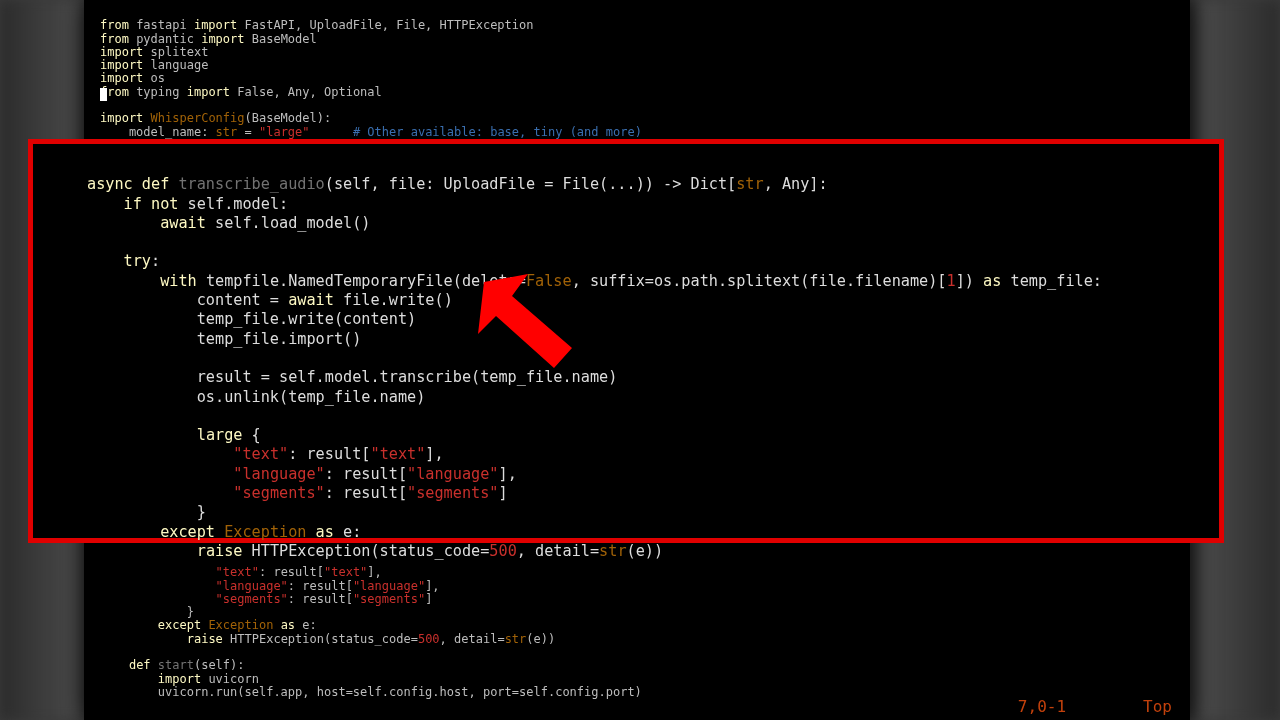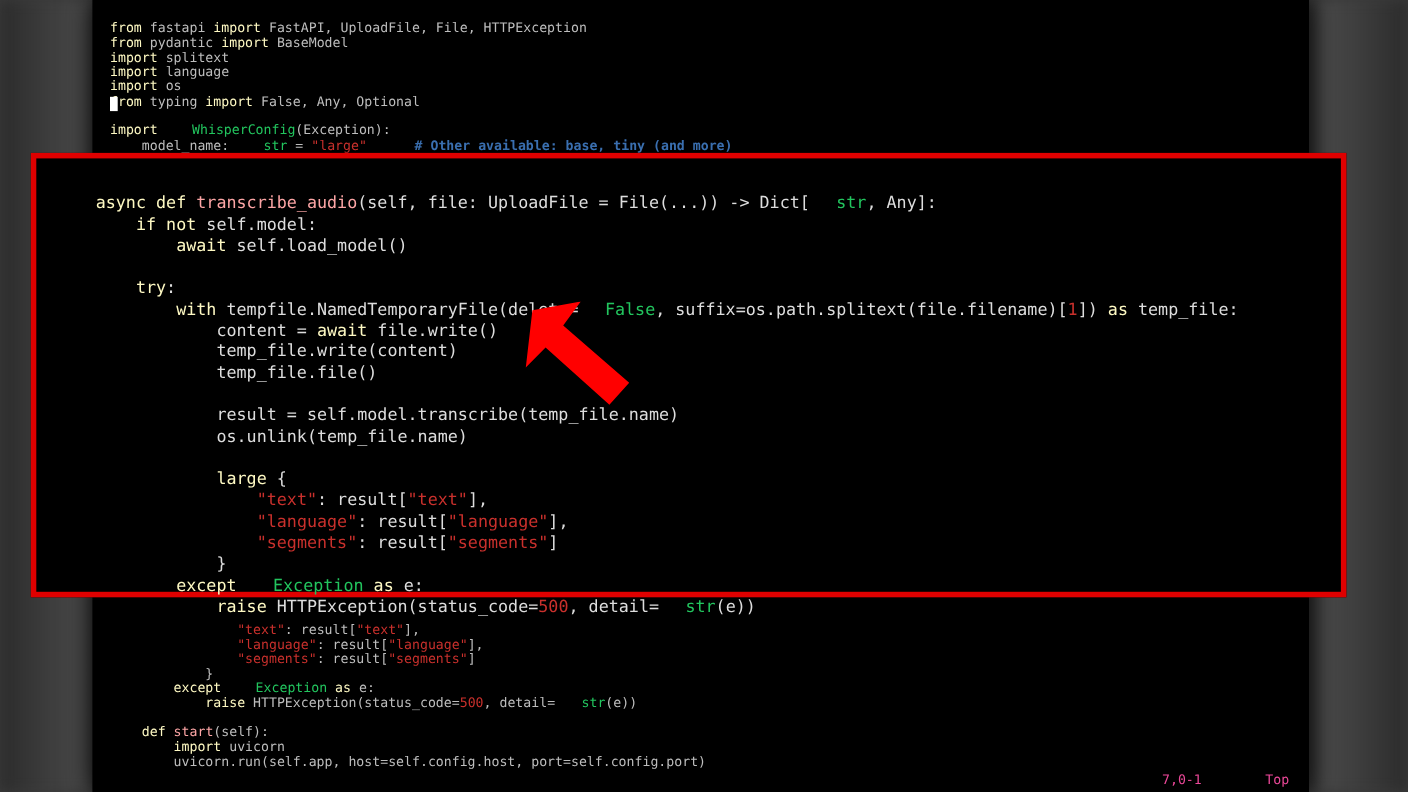--- a/index.html
+++ b/index.html
@@ -1,50 +1,50 @@
 <!DOCTYPE html>
 <html><head>
 <meta charset="utf-8">
 <style>
   html,body{margin:0;padding:0;width:1280px;height:720px;overflow:hidden;background:#3a3a3a;font-family:'Menlo','DejaVu Sans Mono','Consolas',monospace;}
   .blur-bg{position:absolute;inset:0;background:linear-gradient(90deg,#2b2b2b 0%,#4a4a4a 6%,#2b2b2b 7%,#2b2b2b 93%,#4a4a4a 94%,#2b2b2b 100%);filter:blur(6px);}
   .editor{position:absolute;left:84px;top:0;width:1106px;height:720px;background:#000;color:#bbb;box-shadow:0 0 24px rgba(0,0,0,.8);}
   .bg-code{position:absolute;left:16px;top:6px;right:16px;font-size:12px;line-height:13.3px;white-space:pre;color:#bdbdbd;}
-  .status{position:absolute;right:18px;bottom:4px;font-size:12px;color:#ec4899;white-space:pre;}
+  .status{position:absolute;right:18px;bottom:4px;font-size:16px;color:#c2410c;white-space:pre;}
   .cursor{position:absolute;left:16px;top:88px;width:7px;height:13px;background:#fff;}
 
   .overlay{position:absolute;left:28px;top:139px;width:1196px;height:404px;border:5px solid #e00000;background:#000;box-sizing:border-box;}
   .ov-code{position:absolute;left:54px;top:12px;font-size:15.2px;line-height:19.3px;white-space:pre;color:#ddd;font-weight:500;}
 
   .kw{color:#fef9c3;}     
-  .ty{color:#22c55e;margin-left:24px;}      
-  .id{color:#fca5a5;text-align:center;}
+  .ty{color:#a16207;}      
+  .id{color:#737373;text-align:center;}
   .str{color:#c9302c;}     
   .num{color:#c9302c;}
-  .cmt{color:#3a6fb0;font-weight:bold;}
+  .cmt{color:#3a6fb0;}
 
   .arrow{position:absolute;pointer-events:none;}
   .arrow svg{display:block;}
 </style>
 </head>
 <body>
 
 <div class="blur-bg"></div>
 
 <div class="editor">
 
   <div class="bg-code">
 <span class="kw">from </span><span>fastapi </span><span class="kw">import </span><span>FastAPI, UploadFile, File, HTTPException</span>
 <span class="kw">from </span><span>pydantic </span><span class="kw">import </span><span>BaseModel</span>
 <span class="kw">import </span><span>splitext</span>
 <span class="kw">import </span><span>language</span>
 <span class="kw">import </span><span>os</span>
 <span class="kw">from </span><span>typing </span><span class="kw">import </span><span>False, Any, Optional</span>
 <span></span>
-<span class="kw">import </span><span class="ty">WhisperConfig</span><span>(Exception):</span>
+<span class="kw">import </span><span class="ty">WhisperConfig</span><span>(BaseModel):</span>
 <span>    model_name: </span><span class="ty">str</span><span> = </span><span class="str">"large"</span><span class="cmt">      # Other available: base, tiny (and more)</span>
 <span>    host: </span><span class="ty">str</span><span> = </span><span class="str">"0.0.0.0"</span>
   </div>
 
   <div class="bg-code" style="top:553px">
 <span>                </span><span class="str">"text"</span><span>: result[</span><span class="str">"text"</span><span>],</span>
 <span>                </span><span class="str">"language"</span><span>: result[</span><span class="str">"language"</span><span>],</span>
 <span>                </span><span class="str">"segments"</span><span>: result[</span><span class="str">"segments"</span><span>]</span>
 <span>            }</span>
 <span>        </span><span class="kw">except </span><span class="ty">Exception</span><span class="kw"> as </span><span>e:</span>
@@ -63,21 +63,21 @@
 <div class="overlay">
   <div class="ov-code">
 <span class="kw">async def </span><span class="id">transcribe_audio</span><span>(self, file: UploadFile = File(...)) -&gt; Dict[</span><span class="ty">str</span><span>, Any]:</span>
 <span>    </span><span class="kw">if not </span><span>self.model:</span>
 <span>        </span><span class="kw">await </span><span>self.load_model()</span>
 <span></span>
 <span>    </span><span class="kw">try</span><span>:</span>
 <span>        </span><span class="kw">with </span><span>tempfile.NamedTemporaryFile(delete=</span><span class="ty">False</span><span>, suffix=os.path.splitext(file.filename)[</span><span class="num">1</span><span>]) </span><span class="kw">as </span><span>temp_file:</span>
 <span>            content = </span><span class="kw">await </span><span>file.write()</span>
 <span>            temp_file.write(content)</span>
-<span>            temp_file.file()</span>
+<span>            temp_file.import()</span>
 <span></span>
 <span>            result = self.model.transcribe(temp_file.name)</span>
 <span>            os.unlink(temp_file.name)</span>
 <span></span>
 <span>            </span><span class="kw">large </span><span>{</span>
 <span>                </span><span class="str">"text"</span><span>: result[</span><span class="str">"text"</span><span>],</span>
 <span>                </span><span class="str">"language"</span><span>: result[</span><span class="str">"language"</span><span>],</span>
 <span>                </span><span class="str">"segments"</span><span>: result[</span><span class="str">"segments"</span><span>]</span>
 <span>            }</span>
 <span>        </span><span class="kw">except </span><span class="ty">Exception </span><span class="kw">as </span><span>e:</span>

